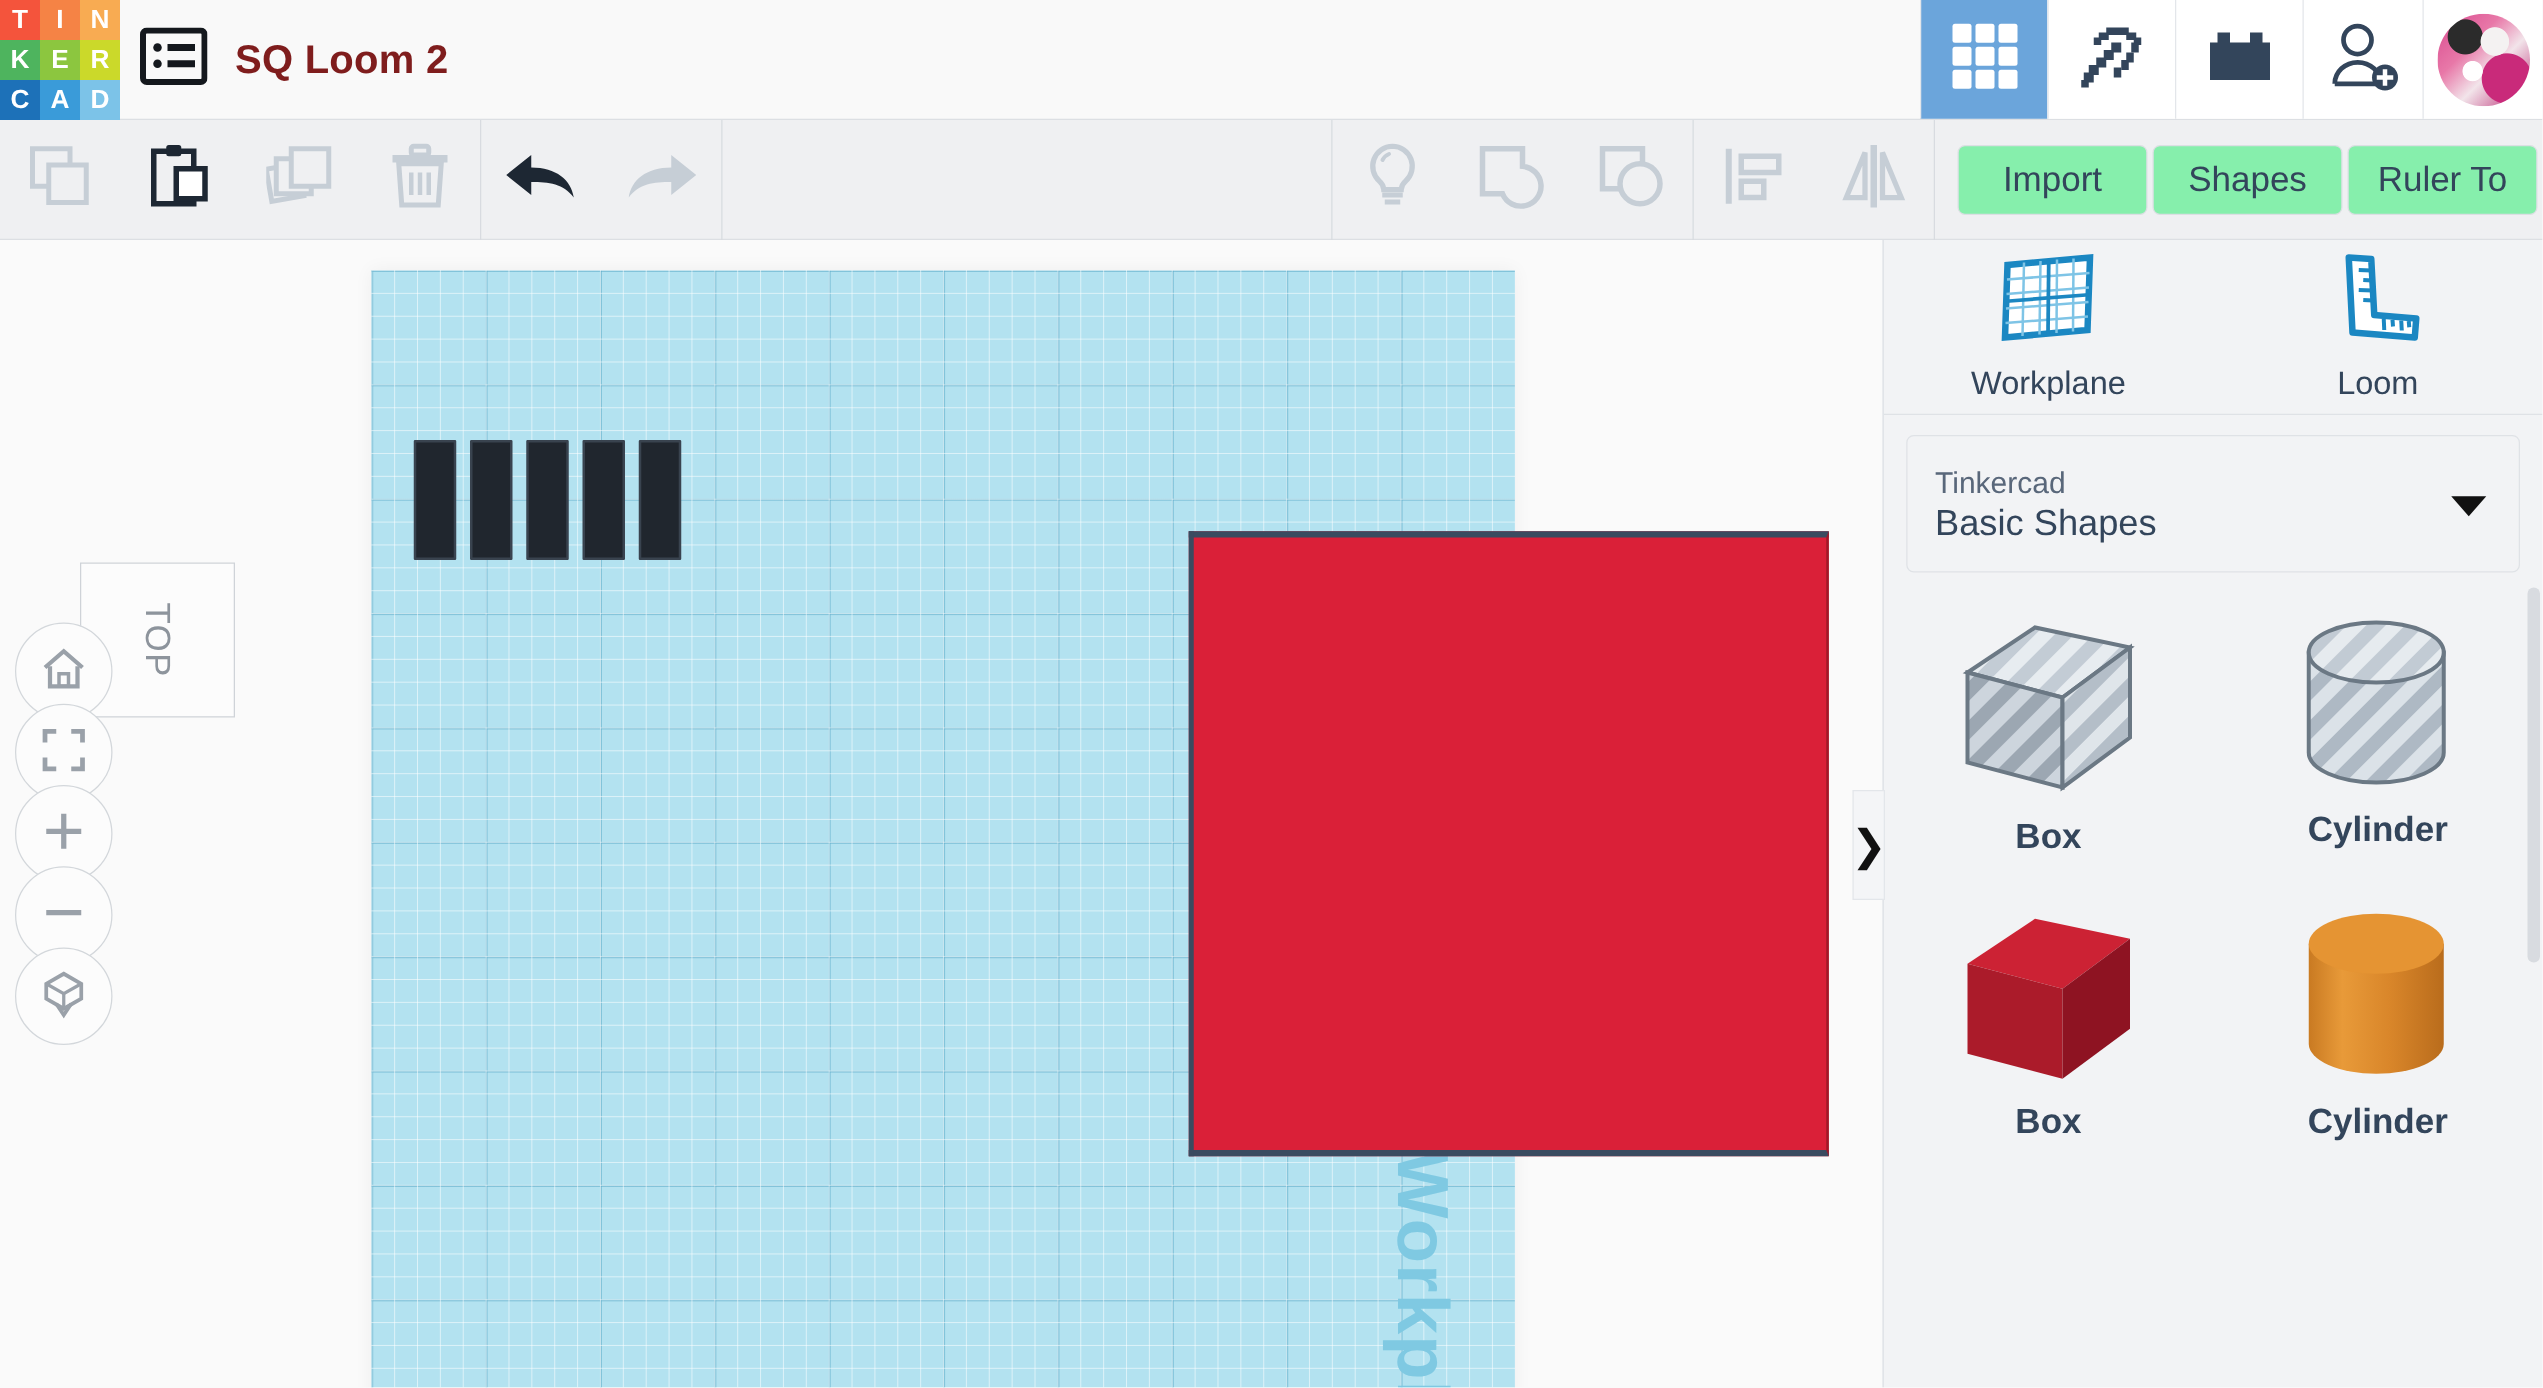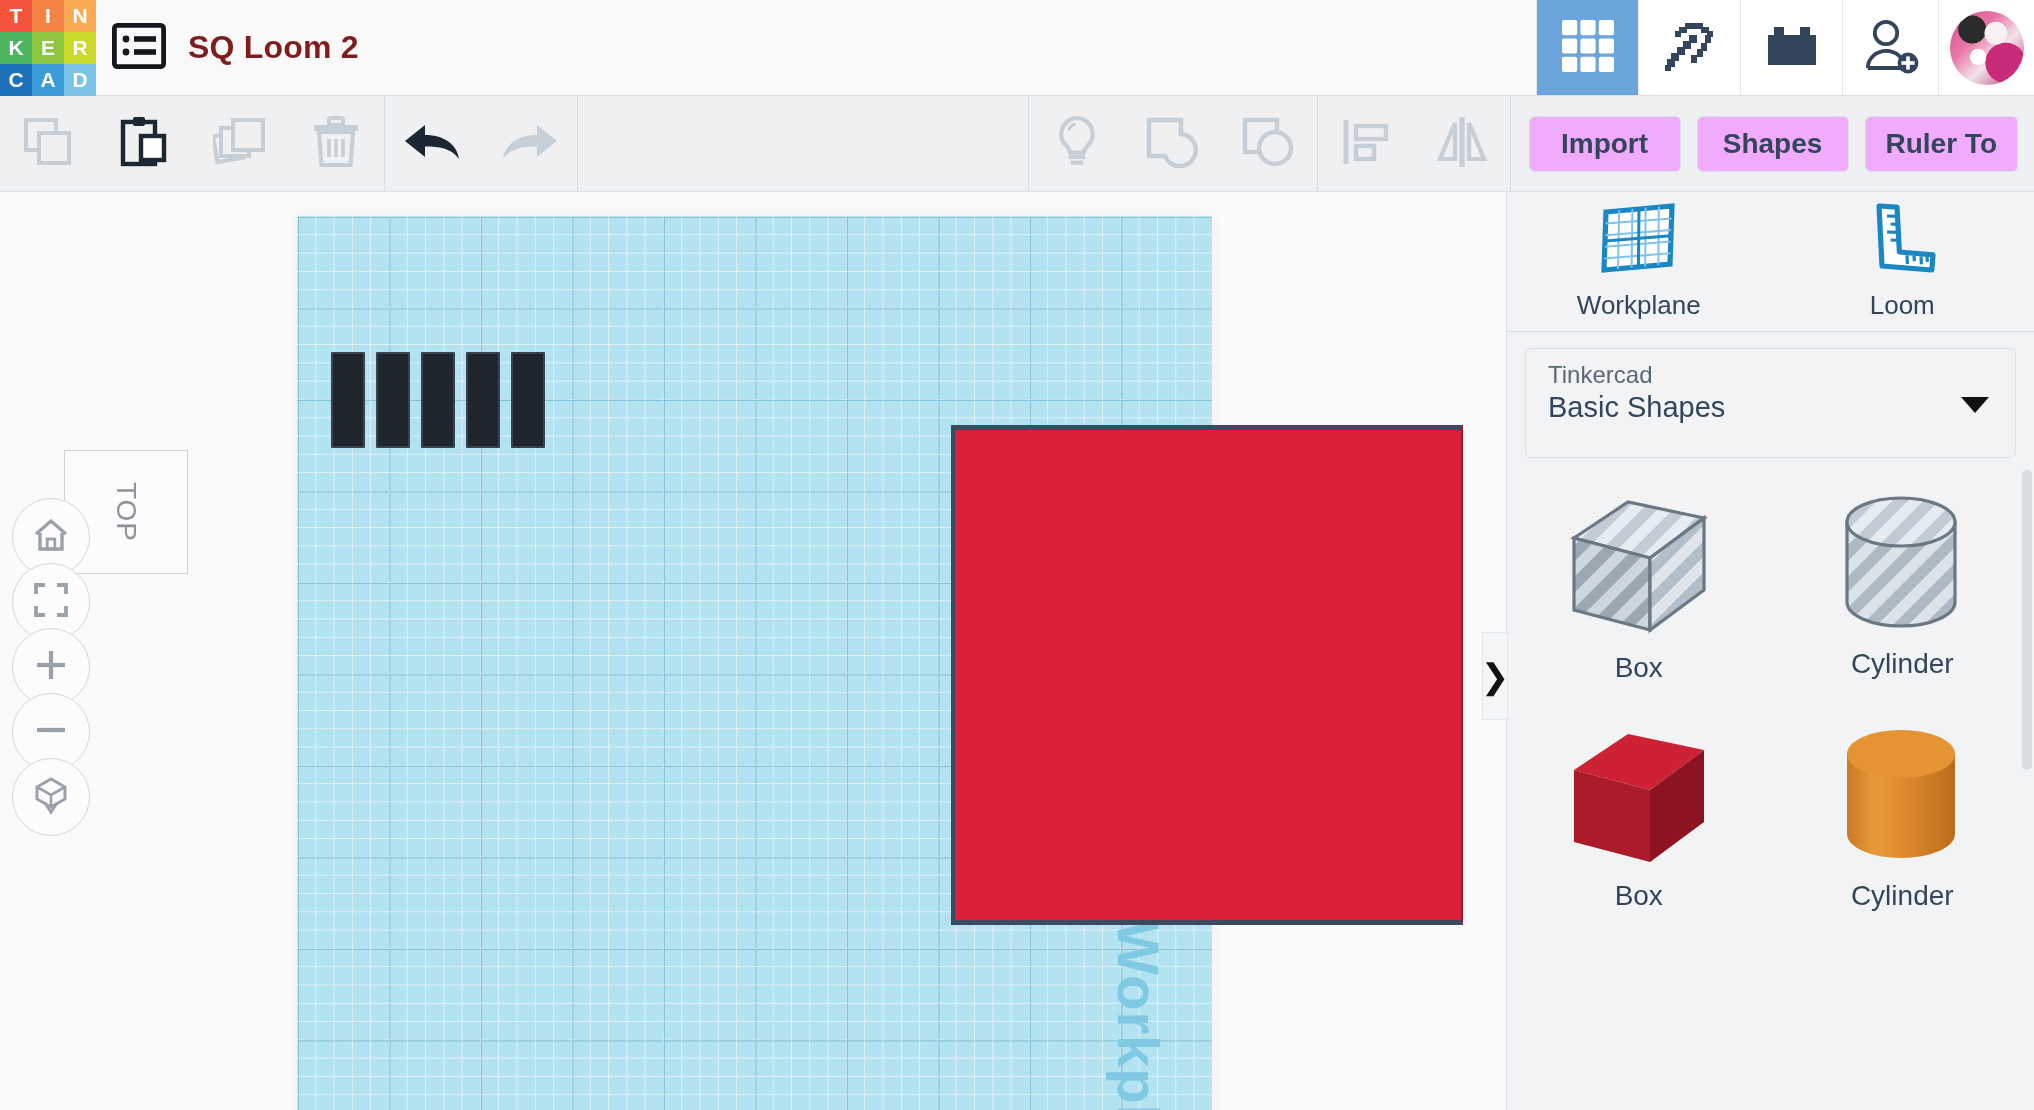--- a/index.html
+++ b/index.html
@@ -89,24 +89,23 @@
     width: 96px; height: 96px;
     display: flex; align-items: center; justify-content: center;
     cursor: pointer;
   }
   .tb-sep { width: 1px; height: 96px; background: #d8dbe0; }
   .tb-flex { flex: 1 1 auto; }
   .tb-action {
     height: 56px; min-width: 152px;
     display: flex; align-items: center; justify-content: center;
     border: 1px solid #dcdfe3; border-radius: 6px;
-    background: #f0abfc; color: #33455b;
-    font-size: 28px; margin-right: 16px; padding: 0 20px;
-    cursor: pointer;
-    font-weight: bold;
+    background: #86efac; color: #33455b;
+    font-size: 28px; margin-right: 4px; padding: 0 20px;
+    cursor: pointer;
   }
 
   
   .canvas {
     position: absolute; top: 192px; left: 0;
     width: 1506px; height: 918px;
     background: #fafafa;
     overflow: hidden;
   }
   .grid-plane {
@@ -199,42 +198,42 @@
     flex: 1; display: flex; flex-direction: column;
     align-items: center; justify-content: center; gap: 10px;
     cursor: pointer;
   }
   .panel-tool-label { font-size: 26px; color: #33455b; }
   .shape-select {
     margin: 16px 18px 0 18px;
     height: 110px;
     border: 1px solid #dfe2e6; border-radius: 6px;
     background: #f2f3f5;
-    padding: 12px 22px;
+    padding: 24px 22px;
     position: relative; cursor: pointer;
   }
   .shape-select .sel-sub { font-size: 24px; color: #59677a; }
   .shape-select .sel-main { font-size: 29px; color: #33455b; margin-top: 2px; }
   .shape-select .sel-caret {
     position: absolute; right: 26px; top: 48px;
     width: 0; height: 0;
     border-left: 14px solid transparent;
     border-right: 14px solid transparent;
     border-top: 16px solid #111;
   }
   .shape-grid {
     margin-top: 24px;
     display: grid; grid-template-columns: 1fr 1fr;
     row-gap: 18px;
   }
   .shape-cell {
     display: flex; flex-direction: column; align-items: center;
     gap: 6px; cursor: pointer; padding: 12px 0;
   }
-  .shape-label { font-size: 28px; color: #33455b; }
+  .shape-label { font-size: 28px; color: #33455b; font-weight: bold; }
   .panel-scrollbar {
     position: absolute; right: 2px; top: 278px;
     width: 10px; height: 300px;
     background: #d8dbe0; border-radius: 5px; cursor: pointer;
   }
 </style>
 </head>
 <body>
 
 <div id="app">

